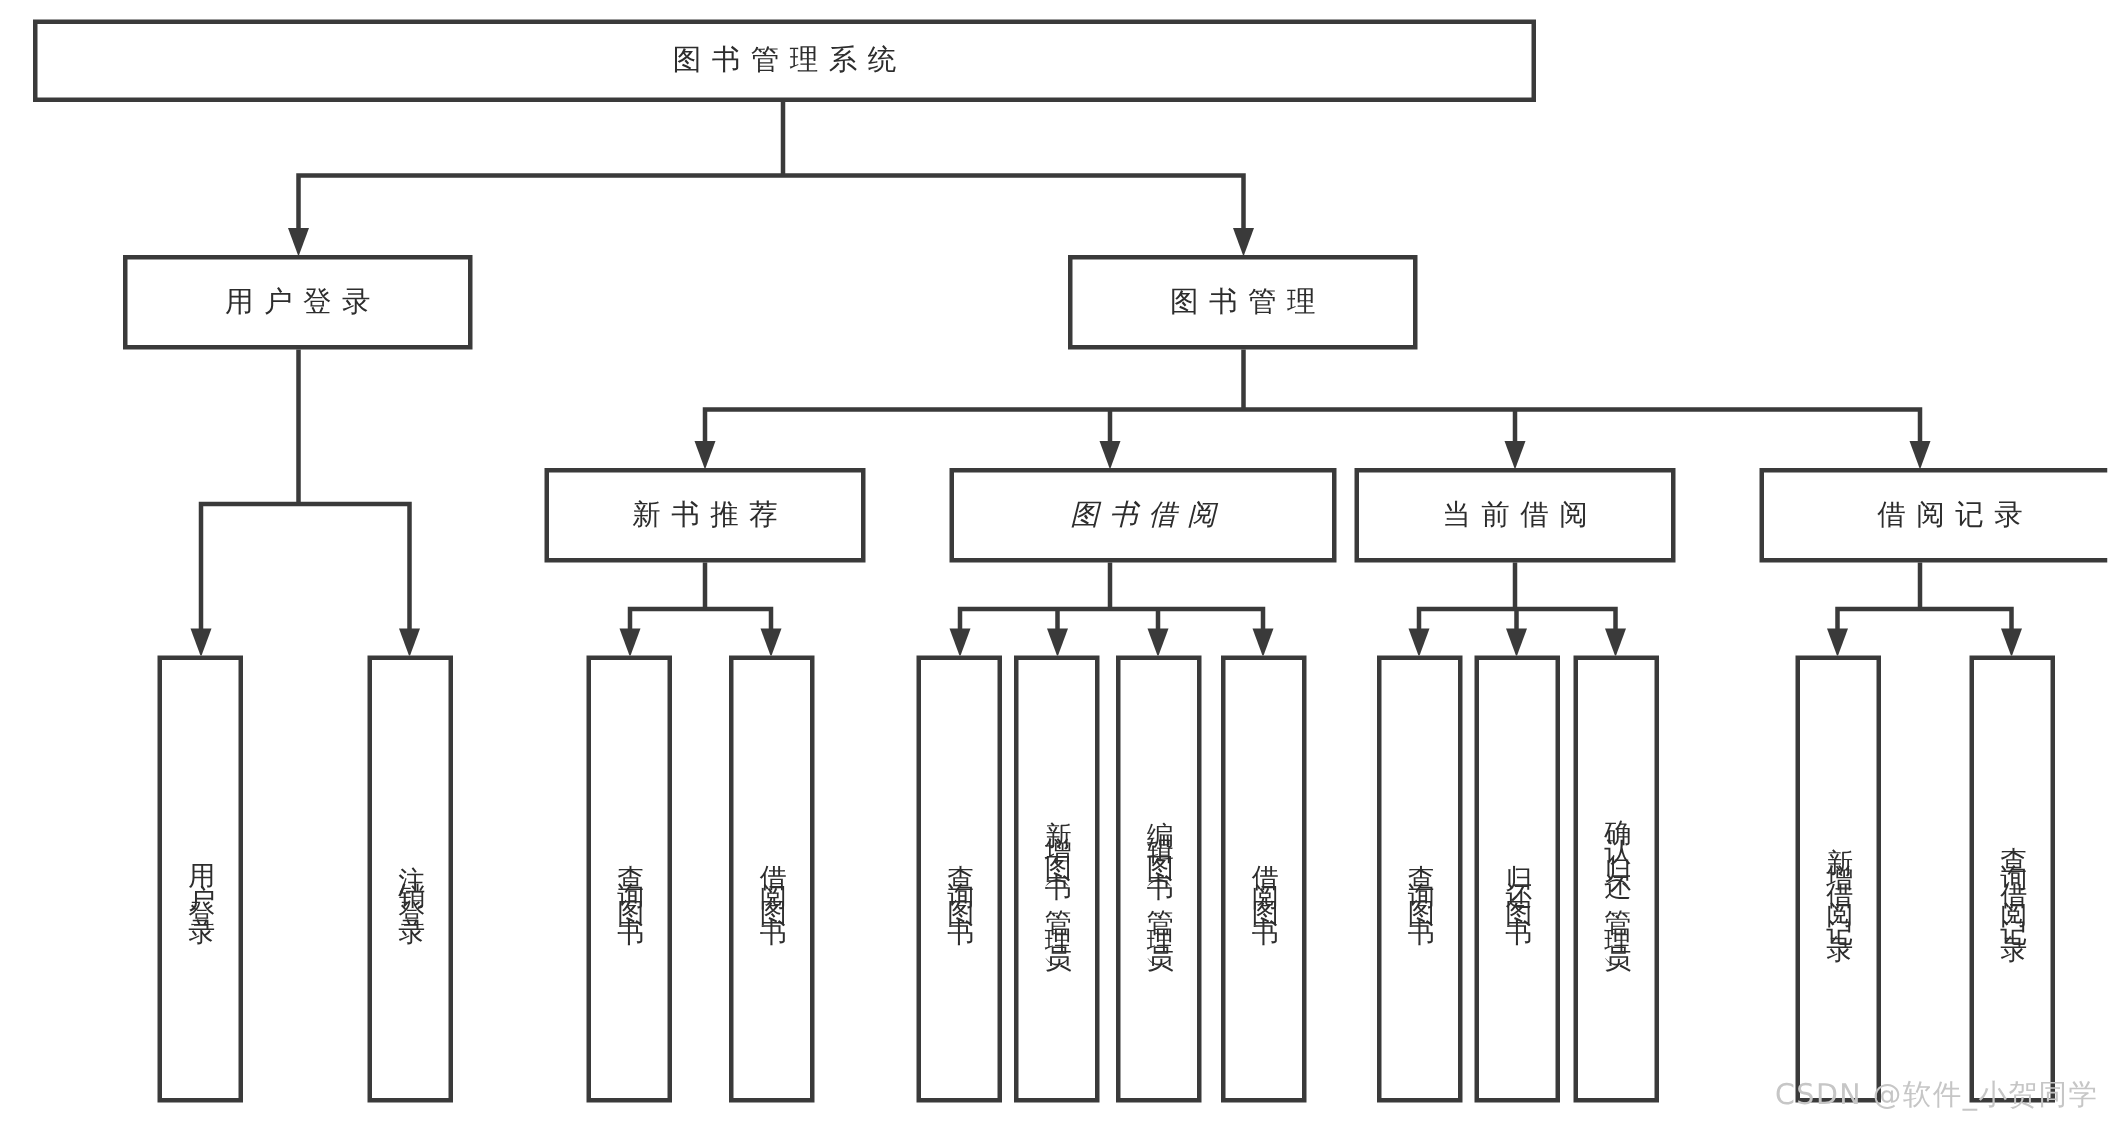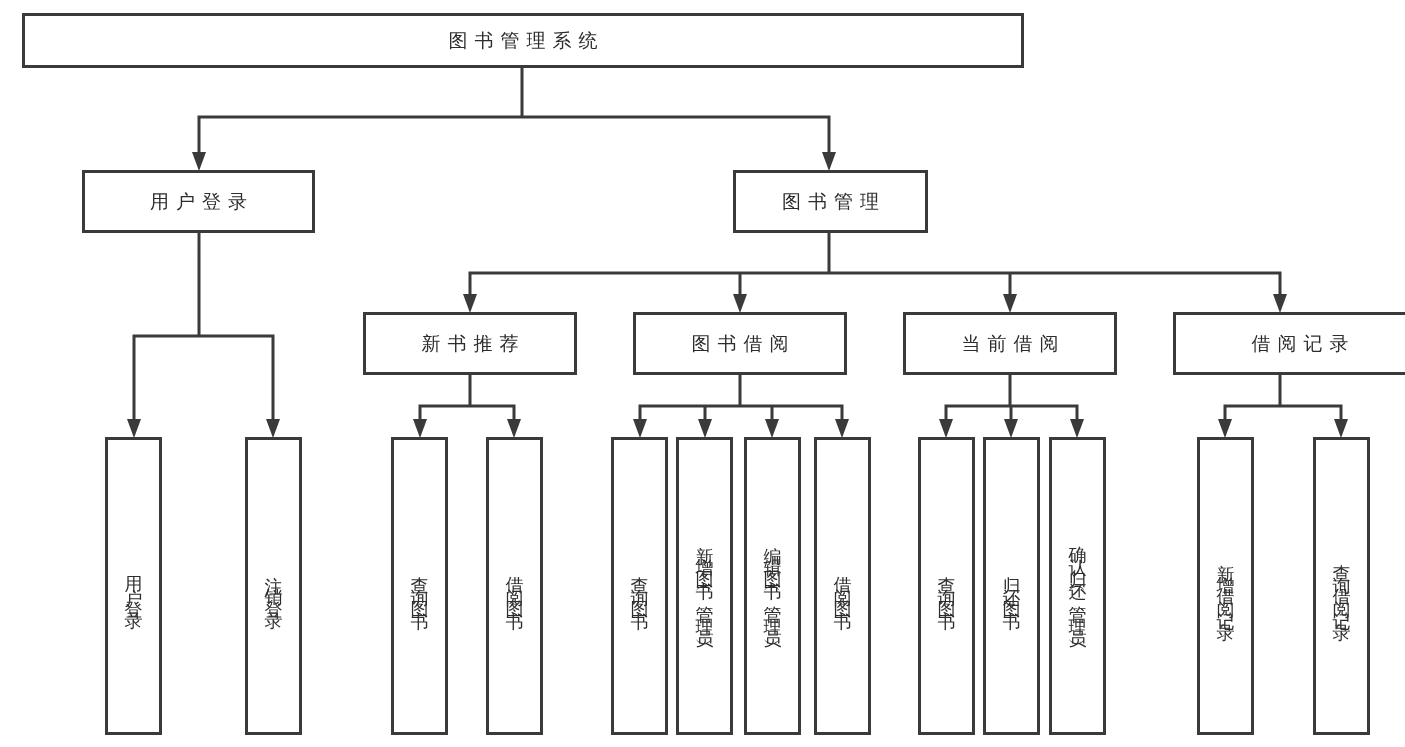--- a/index.html
+++ b/index.html
@@ -110,28 +110,28 @@
     </g>
   </svg>
 
   <div class="node h-node" style="left:22px; top:13px; width:1002px; height:55px;">
     <span class="lbl">图书管理系统</span>
   </div>
 
   <div class="node h-node" style="left:82px; top:170px; width:233px; height:63px;">
     <span class="lbl">用户登录</span>
   </div>
-  <div class="node h-node" style="left:712px; top:170px; width:195px; height:63px;margin-left:21px;">
+  <div class="node h-node" style="left:712px; top:170px; width:233px; height:63px;">
     <span class="lbl">图书管理</span>
   </div>
 
   <div class="node h-node" style="left:363px; top:312px; width:214px; height:63px;text-align:right;">
     <span class="lbl">新书推荐</span>
   </div>
-  <div class="node h-node" style="left:633px; top:312px; width:214px; height:63px;">
+  <div class="node h-node" style="left:633px; top:312px; width:258px; height:63px;font-style:italic;">
     <span class="lbl">图书借阅</span>
   </div>
   <div class="node h-node" style="left:903px; top:312px; width:214px; height:63px;align-items:center;">
     <span class="lbl">当前借阅</span>
   </div>
   <div class="node h-node" style="left:1173px; top:312px; width:254px; height:63px;">
     <span class="lbl">借阅记录</span>
   </div>
 
   <div class="node v-node" style="left:105px; top:437px; width:57px; height:298px;">
@@ -171,14 +171,15 @@
     <span class="lbl">确认归还（管理员）</span>
   </div>
 
   <div class="node v-node" style="left:1197px; top:437px; width:57px; height:298px;">
     <span class="lbl">新增借阅记录</span>
   </div>
   <div class="node v-node" style="left:1313px; top:437px; width:57px; height:298px;">
     <span class="lbl">查询借阅记录</span>
   </div>
 
+  <div class="watermark">CSDN @软件_小贺同学</div>
 
 </div>
 
 </body></html>

